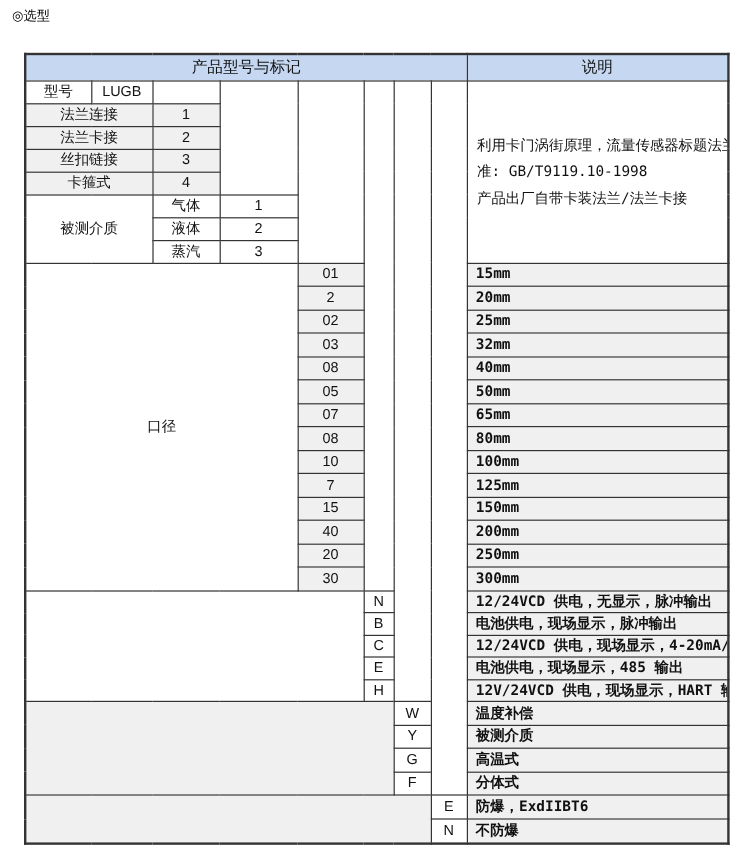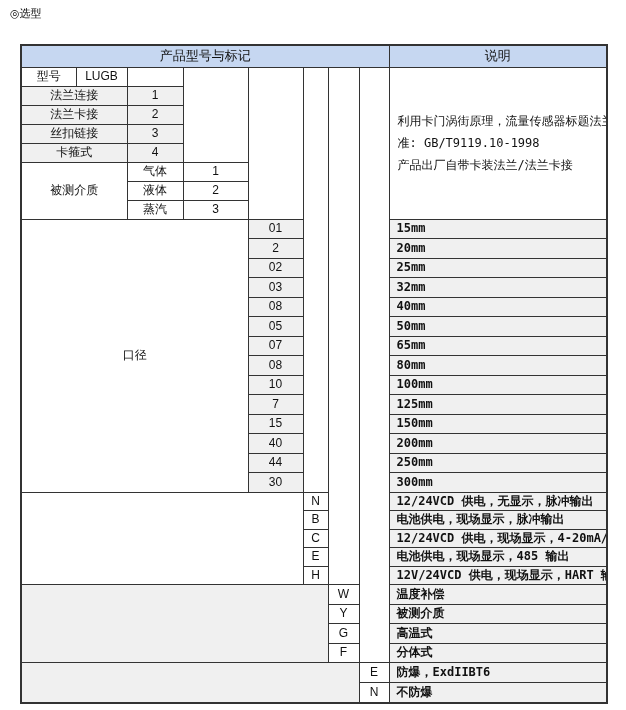--- a/index.html
+++ b/index.html
@@ -169,21 +169,21 @@
   </tr>
   <tr class="rh3">
     <td class="c gray">15</td>
     <td class="desc gray">150mm</td>
   </tr>
   <tr class="rh3">
     <td class="c gray">40</td>
     <td class="desc gray">200mm</td>
   </tr>
   <tr class="rh3">
-    <td class="c gray">44</td>
+    <td class="c gray">20</td>
     <td class="desc gray">250mm</td>
   </tr>
   <tr class="rh3">
     <td class="c gray">30</td>
     <td class="desc gray">300mm</td>
   </tr>
 
   <tr class="rh4">
     <td colspan="5" rowspan="5"></td>
     <td class="c">N</td>

